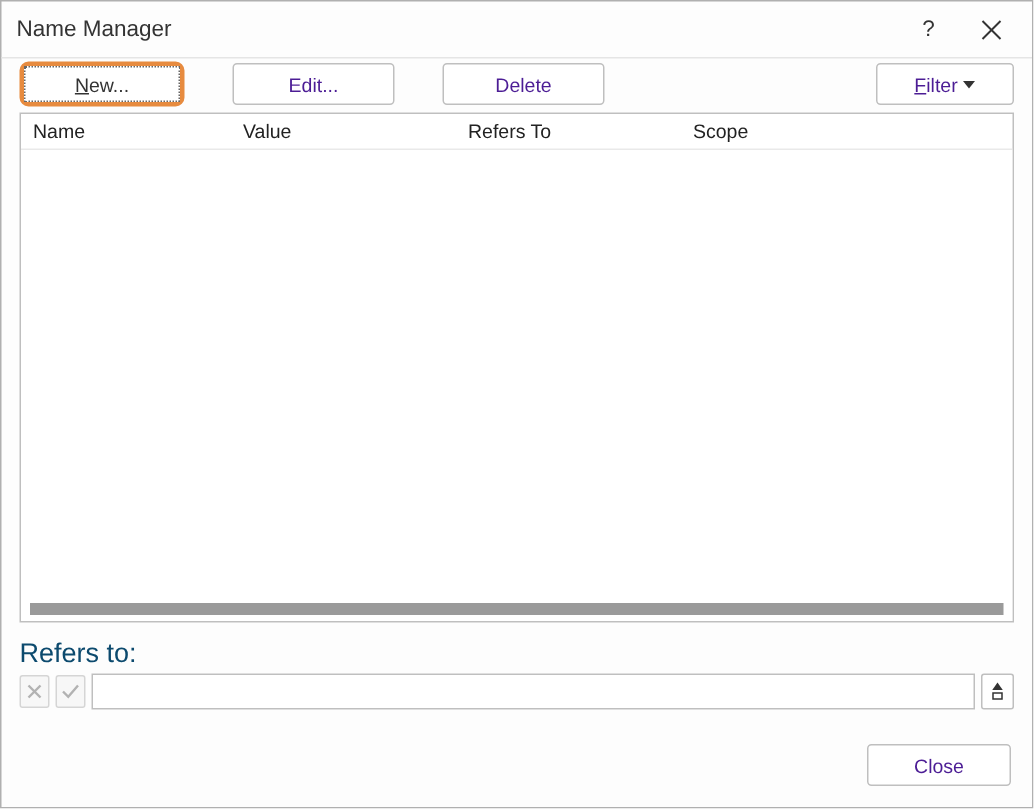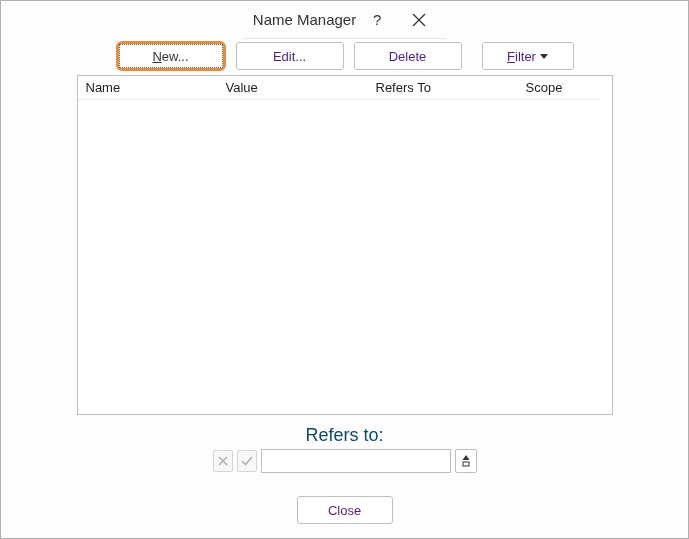--- a/index.html
+++ b/index.html
@@ -11,21 +11,20 @@
     background: #ffffff;
     color: #333;
     overflow: hidden;
   }
   .dialog {
     width: 689px; height: 539px;
     border: 1px solid #b0b0b0;
     background: #fdfdfd;
     display: flex;
     flex-direction: column;
-    align-items: center;
   }
   .titlebar {
     height: 38px;
     display: flex;
     align-items: center;
     padding: 0 6px 0 10px;
     border-bottom: 1px solid #e5e5e5;
   }
   .titlebar .title {
     flex: 1;
@@ -38,21 +37,21 @@
     font-size: 15px;
     color: #333;
     cursor: default;
   }
   .title-icon svg { stroke: #333; }
   .toolbar {
     height: 32px;
     display: flex;
     align-items: center;
     padding: 8px 12px 6px 12px;
-    gap: 10px;
+    gap: 32px;
   }
   .btn {
     height: 28px;
     min-width: 108px;
     border: 1px solid #bfbfbf;
     background: #fff;
     border-radius: 3px;
     font-size: 13px;
     color: #4c1d95;
     display: inline-flex;
@@ -89,21 +88,21 @@
     border-left: 4px solid transparent;
     border-right: 4px solid transparent;
     border-top: 5px solid #333;
   }
   .grid-wrap {
     margin: 4px 12px 0 12px;
     border: 1px solid #bfbfbf;
     background: #fff;
     flex: 0 0 340px;
     display: flex;
-    flex-direction: row;
+    flex-direction: column;
     overflow: hidden;
   }
   .grid-header {
     display: flex;
     height: 24px;
     align-items: center;
     border-bottom: 1px solid #e9e9e9;
     font-size: 13px;
     color: #222;
   }

